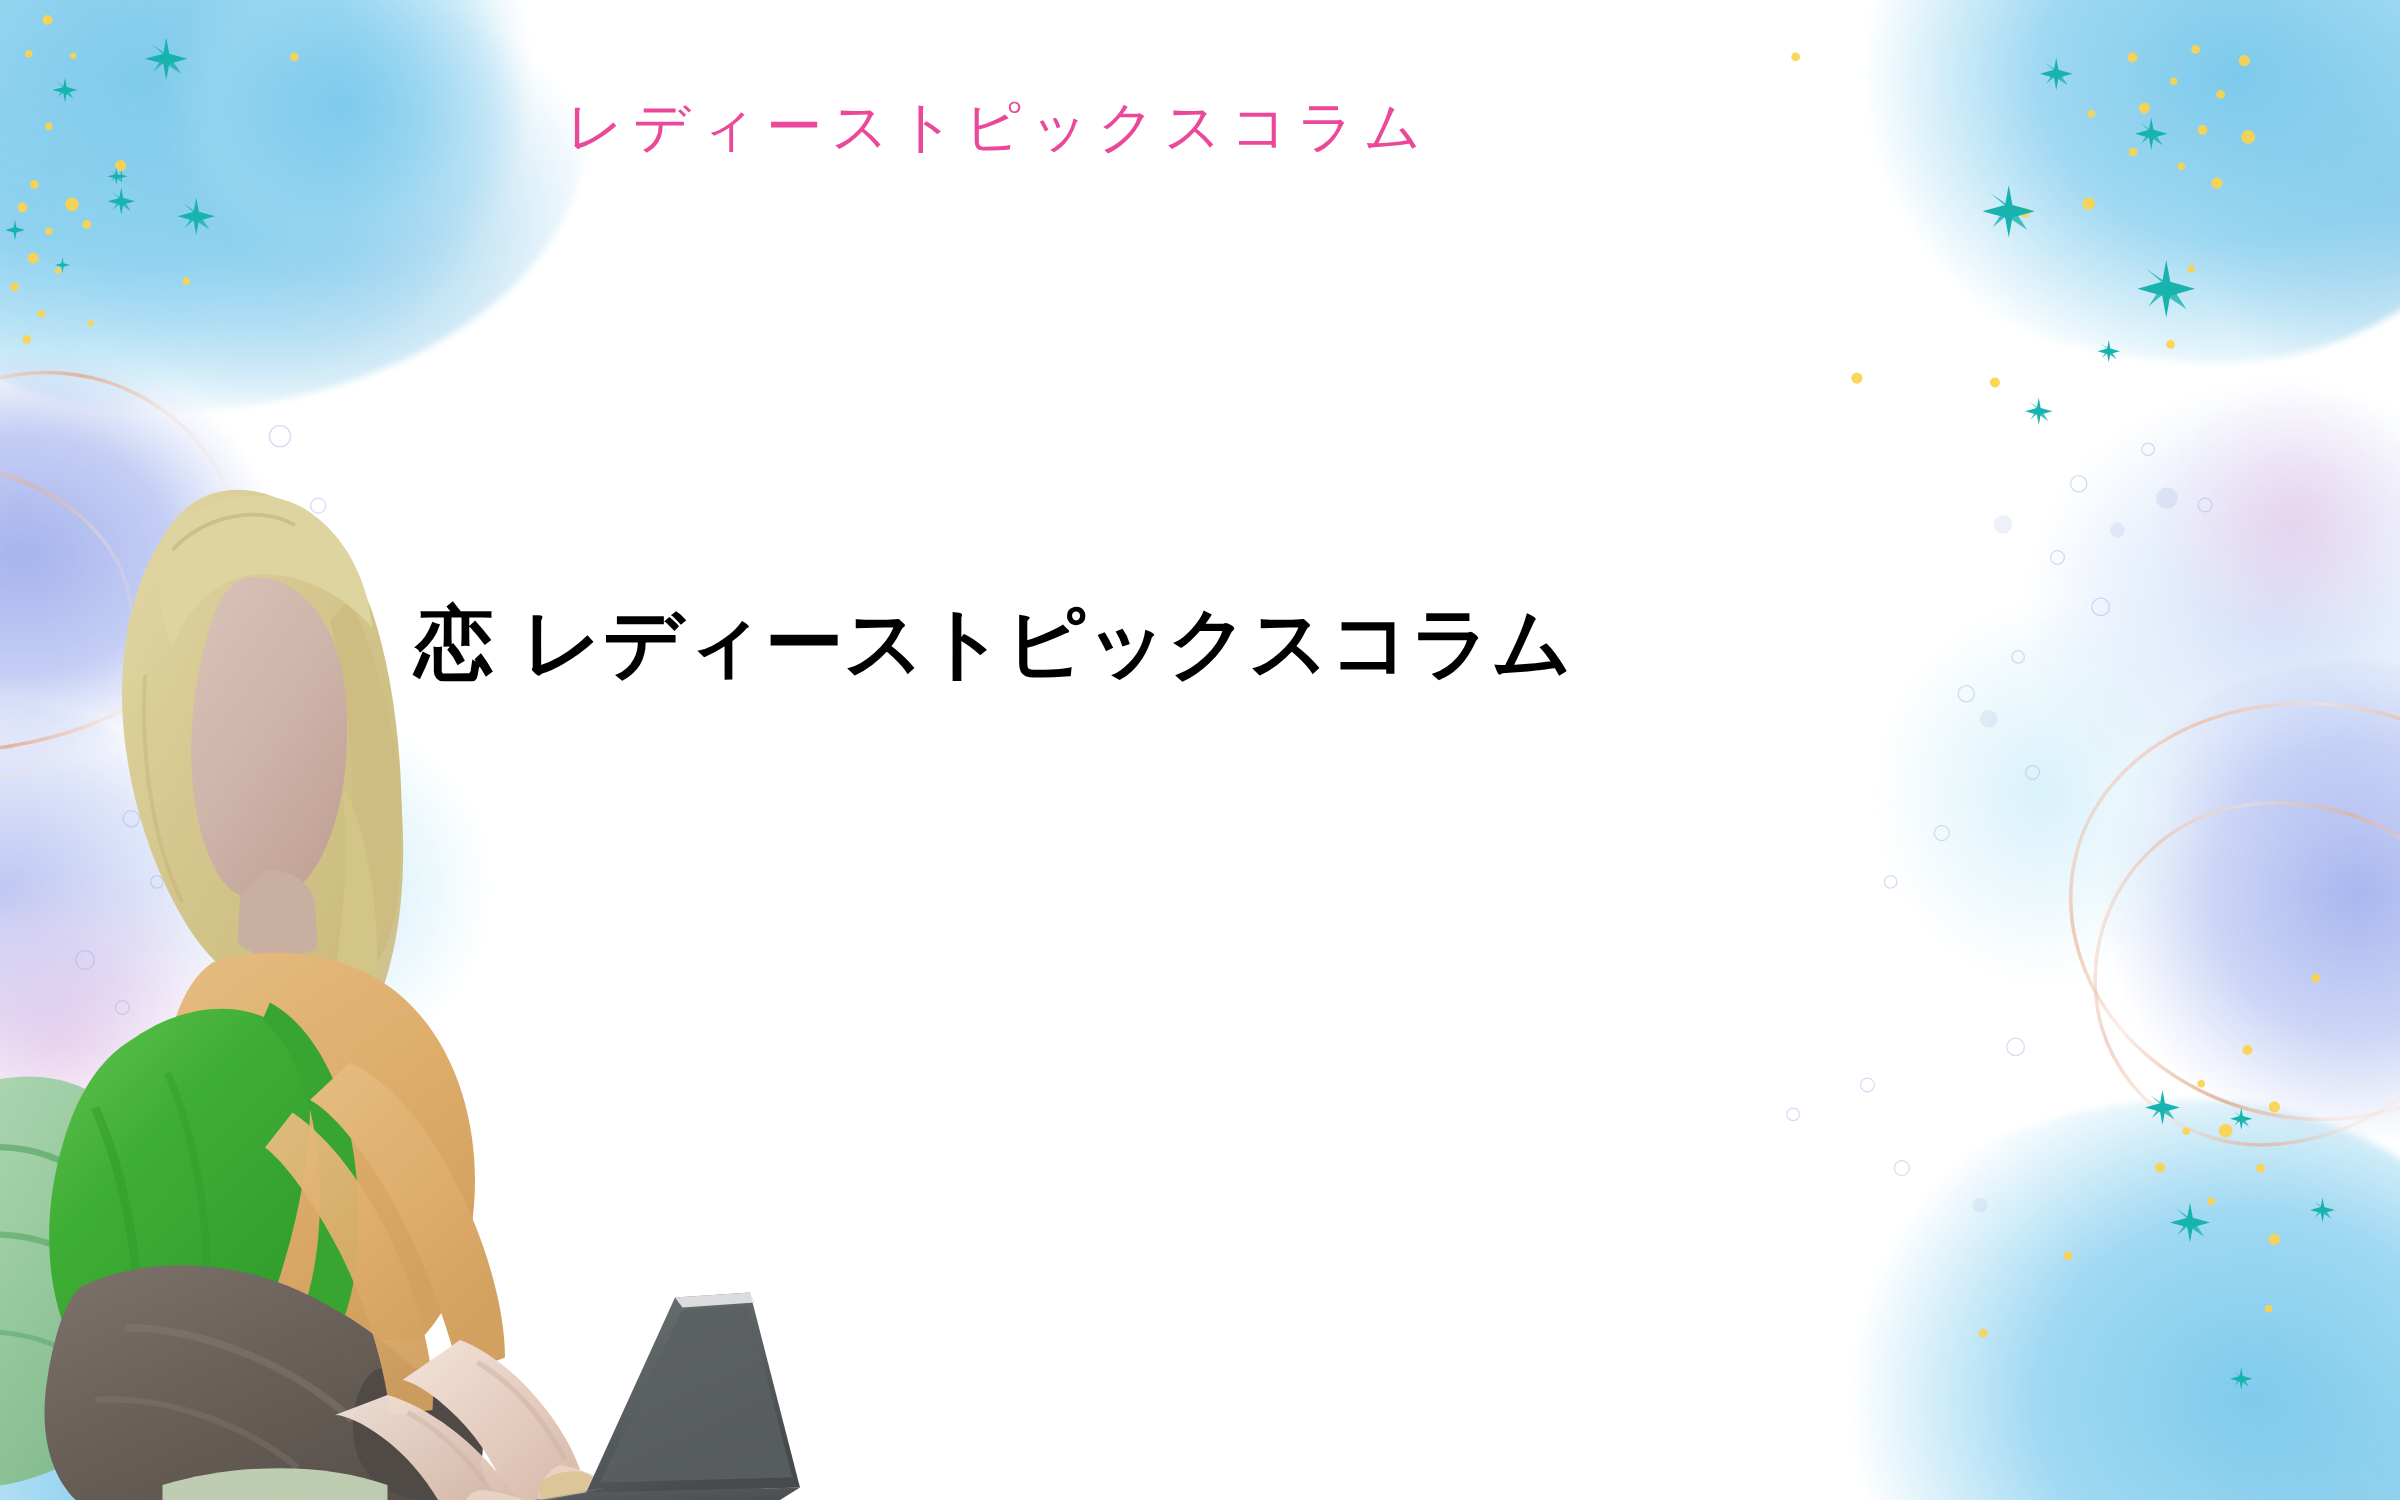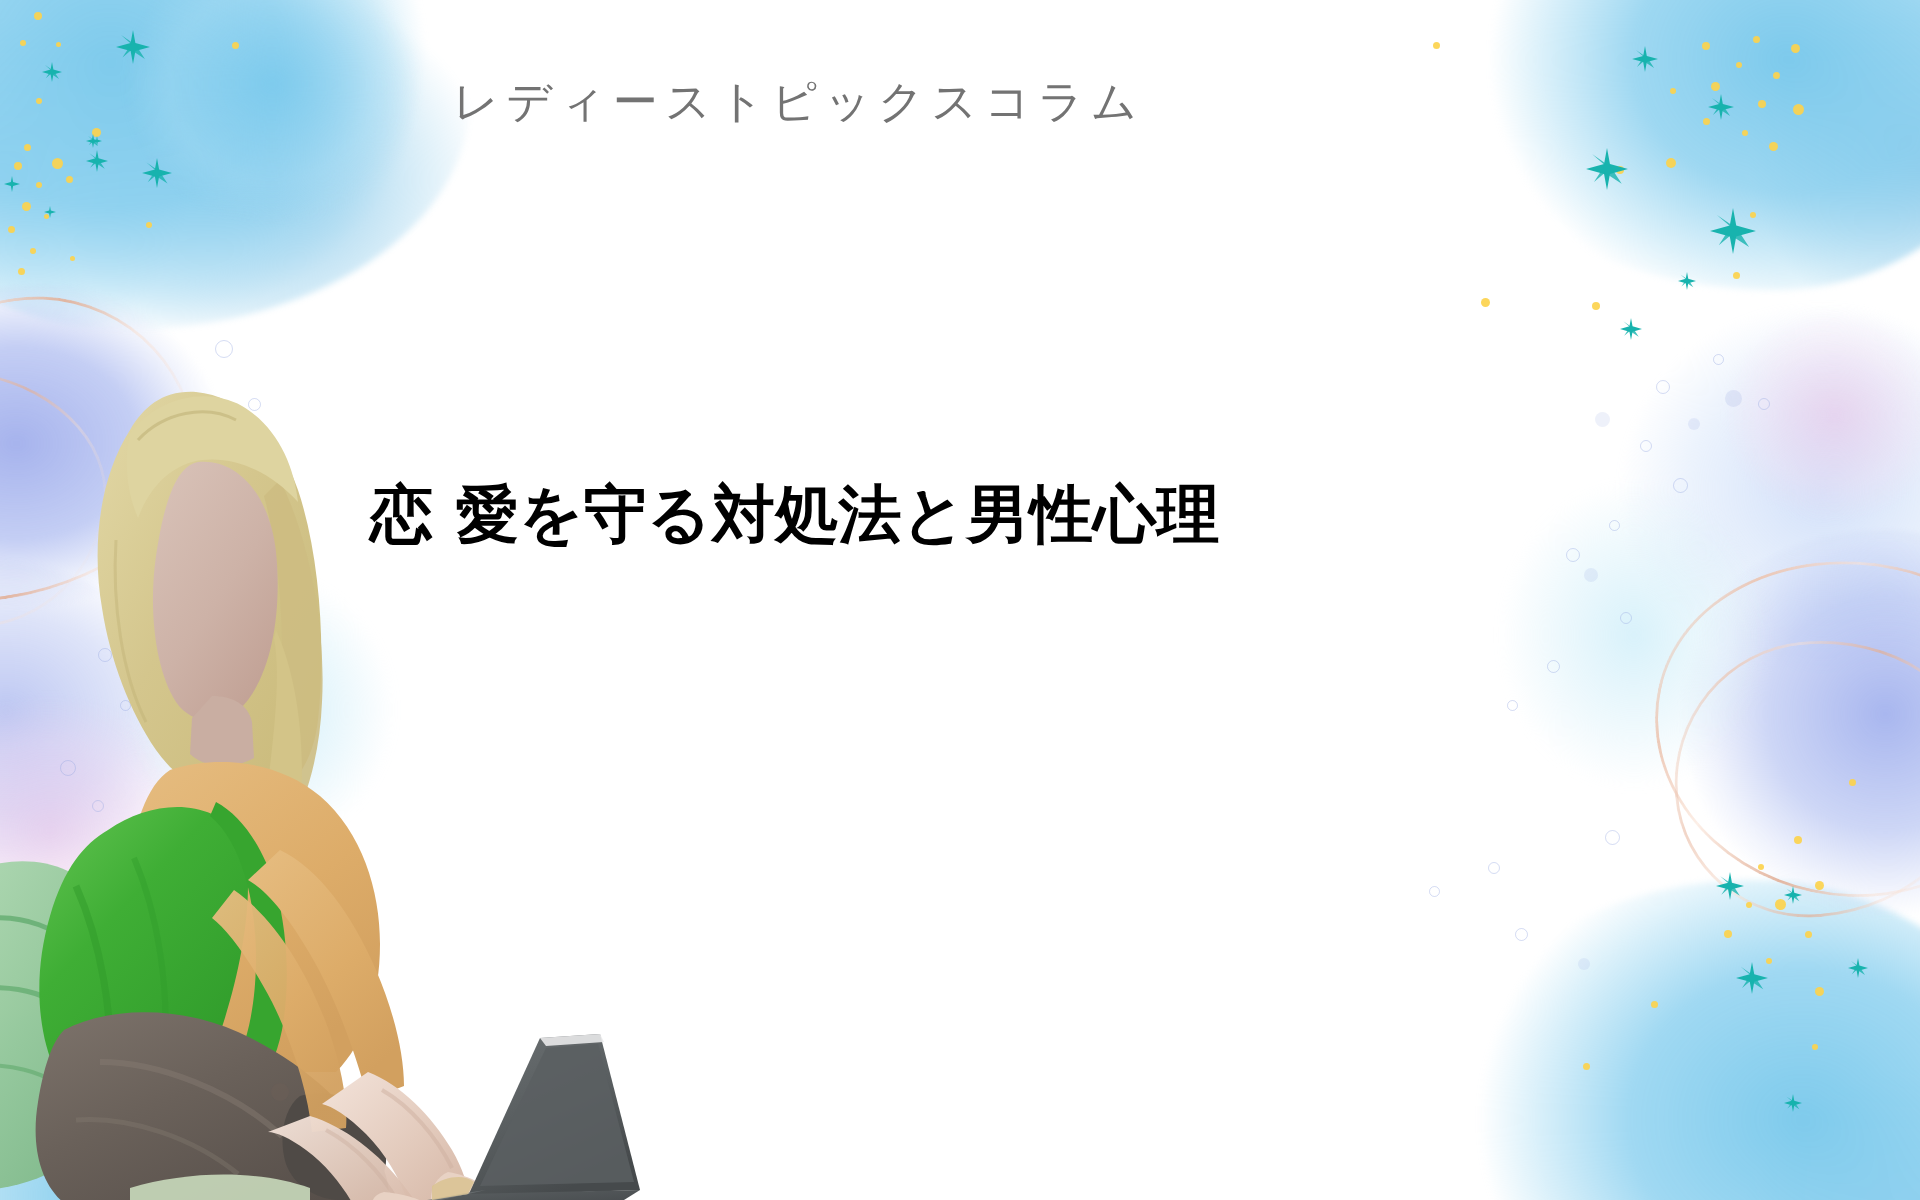--- a/index.html
+++ b/index.html
@@ -126,21 +126,21 @@
   .ydot{position:absolute;border-radius:50%;background:#fcd34d;opacity:.92;}
 
   
   .spark{position:absolute;color:#18b3ae;line-height:0;}
   .spark svg{display:block;}
 
   
   .kicker{
     position:absolute;left:0;right:0;top:72px;
     text-align:center;
-    color:#737373;
+    color:#ec4899;
     font-size:45px;
     font-weight:400;
     letter-spacing:.16em;
     text-indent:.16em;
     font-family:"DejaVu Sans","Liberation Sans",sans-serif;
     white-space:nowrap;
   }
   .kicker-wrap{position:absolute;left:150px;width:1290px;top:72px;text-align:center;}
 
   
@@ -536,16 +536,16 @@
         <path d="M452 856 C 466 846, 484 844, 494 852 L 488 864 L 452 870 Z" fill="#d9c392" opacity=".85"></path>
       </g>
     </svg>
   </div>
 
   <div class="kicker-wrap">
     <div class="kicker" style="position:static;">レディーストピックスコラム</div>
   </div>
 
   <div class="title-wrap">
-    <span class="title-line">恋 愛を守る対処法と男性心理</span>
+    <span class="title-line">恋 レディーストピックスコラム</span>
   </div>
 
 </div>
 
 </body></html>

